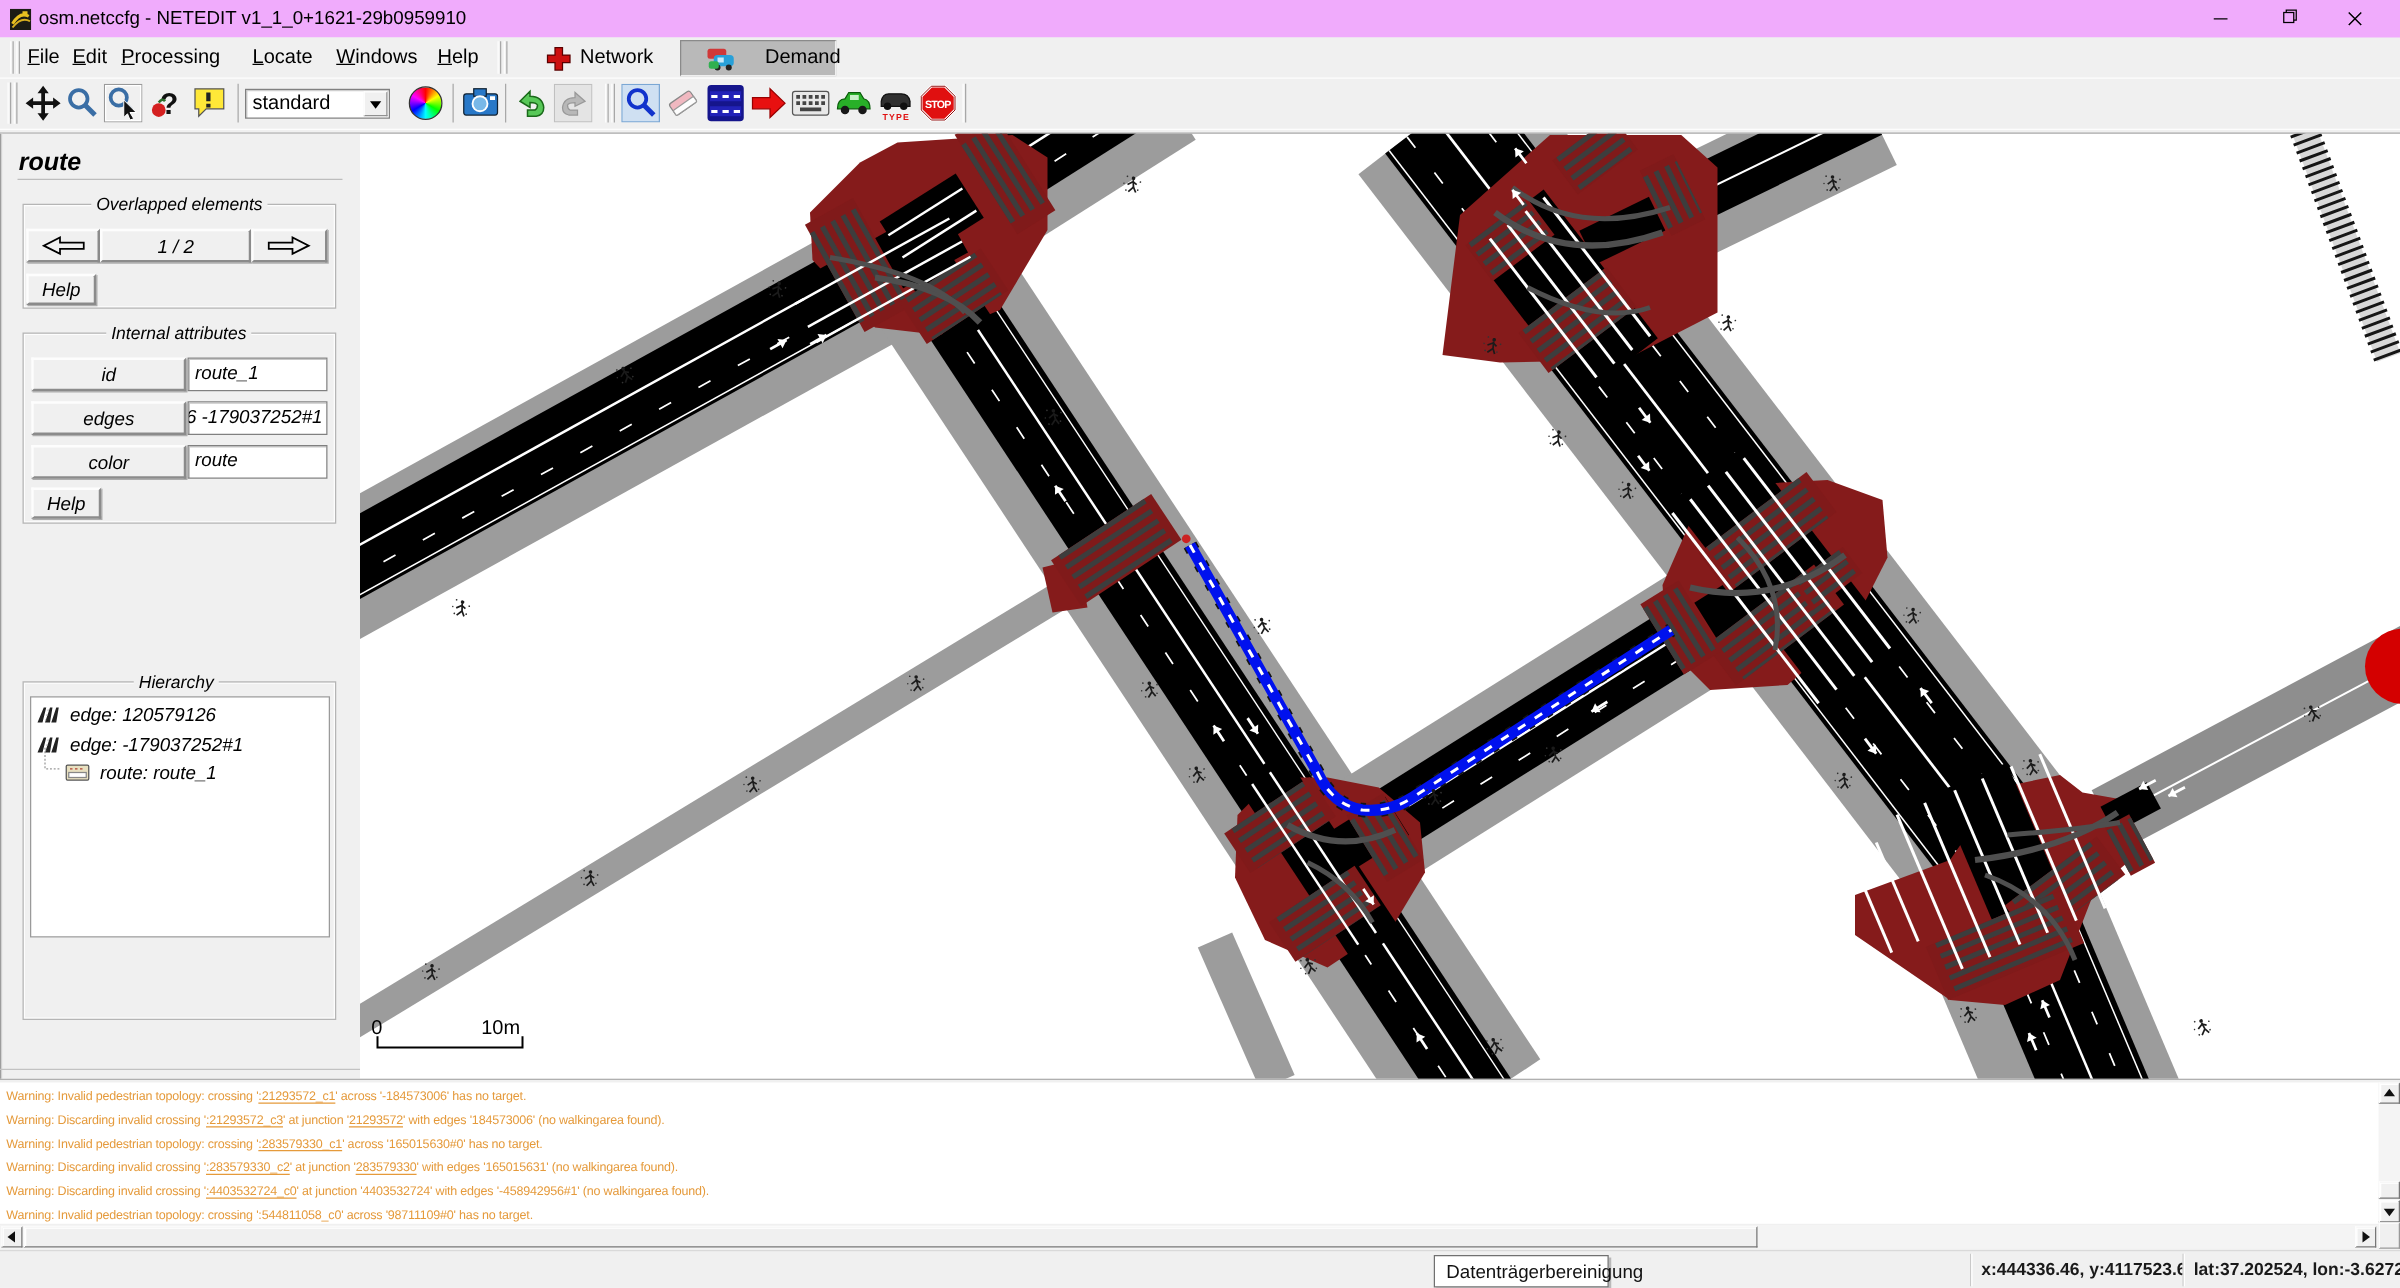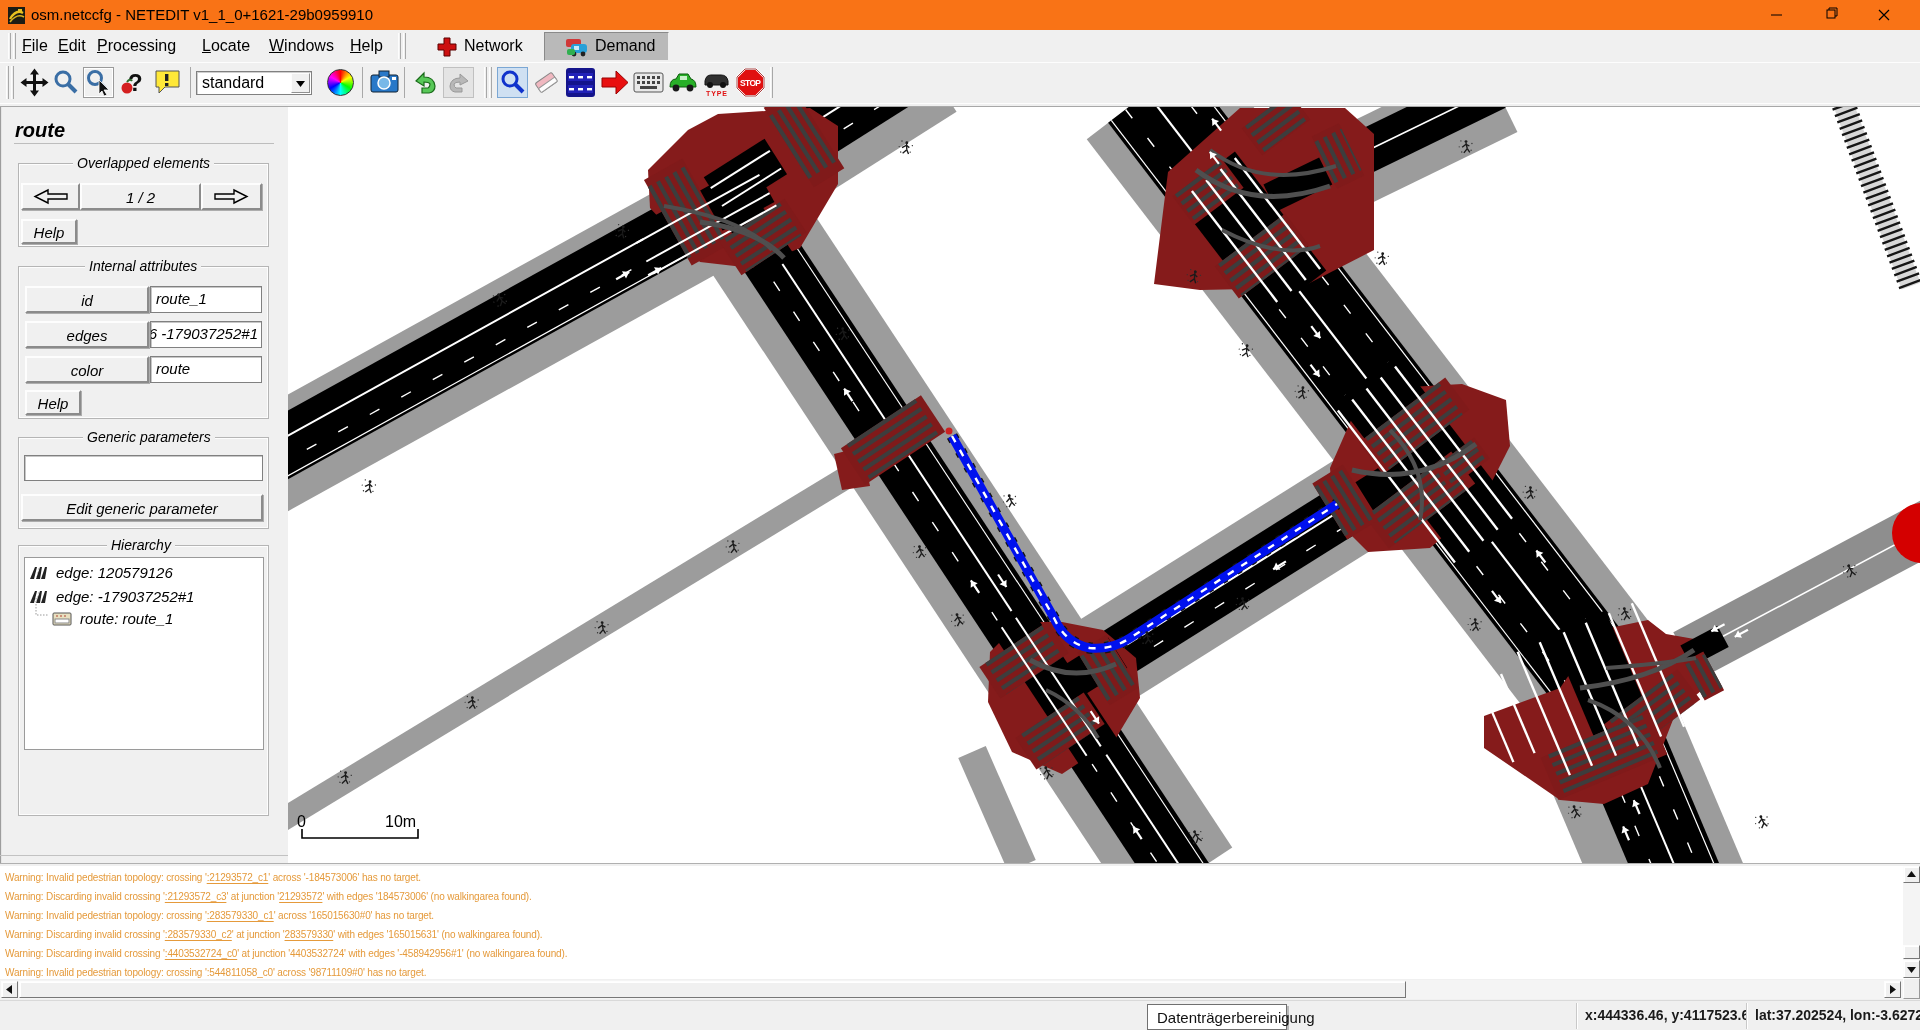--- a/index.html
+++ b/index.html
@@ -1,17 +1,17 @@
 <!DOCTYPE html>
 <html><head><meta charset="utf-8"><style>
 *{margin:0;padding:0;box-sizing:border-box;}
 html,body{width:1920px;height:1030px;overflow:hidden;background:#f0f0f0;
  font-family:"Liberation Sans",sans-serif;-webkit-font-smoothing:antialiased;}
 .abs{position:absolute;}
-.titlebar{position:absolute;left:0;top:0;width:1920px;height:30px;background:#f97316;}
+.titlebar{position:absolute;left:0;top:0;width:1920px;height:30px;background:#f0abfc;}
 .title-txt{position:absolute;left:31px;top:6px;font-size:15px;color:#000;}
 .menubar{position:absolute;left:0;top:30px;width:1744px;height:32px;background:#f0f0f0;}
 .menu-item{position:absolute;top:7px;font-size:16px;color:#000;}
 .grip{position:absolute;width:3px;background:#f0f0f0;border-left:1px solid #fdfdfd;border-right:1px solid #a8a8a8;}
 .toolbar{position:absolute;left:0;top:62px;width:1920px;height:41px;background:#f0f0f0;border-top:1px solid #fdfdfd;}
 .tbtn{position:absolute;top:4px;width:31px;height:31px;}
 .panel{position:absolute;left:0;top:107px;width:288px;height:756px;background:#f0f0f0;font-style:italic;}
 .group{position:absolute;left:18px;width:251px;border:1px solid #b5b5b5;box-shadow:inset 0 0 0 1px #fdfdfd;}
 .legend{position:absolute;top:-9px;background:#f0f0f0;font-size:14px;color:#000;padding:0 4px;white-space:nowrap;}
 .pbtn{position:absolute;font-size:15px;color:#000;text-align:center;background:#f0f0f0;
@@ -62,21 +62,21 @@
     </div>
 <div class="abs" style="left:544px;top:2px;width:125px;height:29px;background:#b9b9b9;border:1px solid;border-color:#8a8a8a #efefef #efefef #8a8a8a;font-size:16px;">
       <svg class="abs" style="left:20px;top:4px" width="24" height="20">
         <rect x="1" y="2" width="15" height="8" rx="2" fill="#d03838"></rect>
         <rect x="6" y="7" width="16" height="9" rx="3" fill="#28a0d8"></rect>
         <rect x="9" y="9" width="5" height="4" fill="#c8e8f8"></rect>
         <circle cx="9" cy="17" r="2.4" fill="#222"></circle>
         <circle cx="18" cy="17" r="2.4" fill="#222"></circle>
         <rect x="2" y="12" width="8" height="6" rx="2" fill="#30b050"></rect>
       </svg>
-      <span class="abs" style="left:50px;top:4px">Demand</span>
+      <span class="abs" style="left:67px;top:4px">Demand</span>
     </div>
 </div>
 <div class="toolbar">
 <div class="grip" style="left:6px;top:3px;height:33px"></div>
 <div class="grip" style="left:11px;top:3px;height:33px"></div>
 <svg class="tbtn" style="left:19px">
       <g transform="translate(15.5,15.5)" fill="#111">
         <path d="M0,-14 L-4.5,-8 L-1.5,-8 L-1.5,-1.5 L-8,-1.5 L-8,-4.5 L-14,0 L-8,4.5 L-8,1.5 L-1.5,1.5 L-1.5,8 L-4.5,8 L0,14 L4.5,8 L1.5,8 L1.5,1.5 L8,1.5 L8,4.5 L14,0 L8,-4.5 L8,-1.5 L1.5,-1.5 L1.5,-8 L4.5,-8 Z"></path>
       </g>
     </svg>
@@ -216,25 +216,20 @@
 <div class="pbtn" style="left:6px;top:19px;width:124px;height:27px;padding-top:4px;">id</div>
 <div class="pinput" style="left:131px;top:19px;width:112px;height:27px;">route_1</div>
 <div class="pbtn" style="left:6px;top:54px;width:124px;height:27px;padding-top:4px;">edges</div>
 <div class="pinput" style="left:131px;top:54px;width:112px;height:27px;padding:0;">
         <span style="position:absolute;right:3px;top:3px;white-space:nowrap;">26 -179037252#1</span>
       </div>
 <div class="pbtn" style="left:6px;top:89px;width:124px;height:27px;padding-top:4px;">color</div>
 <div class="pinput" style="left:131px;top:89px;width:112px;height:27px;">route</div>
 <div class="pbtn" style="left:6px;top:123px;width:56px;height:25px;padding-top:3px;">Help</div>
 </div>
-<div class="group" style="top:330px;height:92px;">
-      <div class="legend" style="left:64px;">Generic parameters</div>
-      <div class="pinput" style="left:5px;top:17px;width:239px;height:26px;"></div>
-      <div class="pbtn" style="left:2px;top:56px;width:242px;height:27px;padding-top:4px;">Edit generic parameter</div>
-    </div>
 <div class="group" style="top:438px;height:271px;">
       <div class="legend" style="left:88px;">Hierarchy</div>
       <div class="abs" style="left:5px;top:11px;width:240px;height:193px;background:#fff;border:1px solid #9a9a9a;font-size:15px;white-space:nowrap;">
         <div class="abs" style="left:4px;top:6px;"><svg width="19" height="14" class="hicon">
             <path d="M1,13 L6,1 L8,1 L5,13 Z M7,13 L11,1 L13,1 L11,13 Z M12,13 L16,1 L18,1 L16,13 Z" fill="#222"></path>
             <path d="M9,3 L10,3 M8,7 L9,7 M7,11 L8,11" stroke="#aaa"></path>
           </svg><span style="margin-left:8px">edge: 120579126</span></div>
         <div class="abs" style="left:4px;top:30px;"><svg width="19" height="14" class="hicon">
             <path d="M1,13 L6,1 L8,1 L5,13 Z M7,13 L11,1 L13,1 L11,13 Z M12,13 L16,1 L18,1 L16,13 Z" fill="#222"></path>
             <path d="M9,3 L10,3 M8,7 L9,7 M7,11 L8,11" stroke="#aaa"></path>

